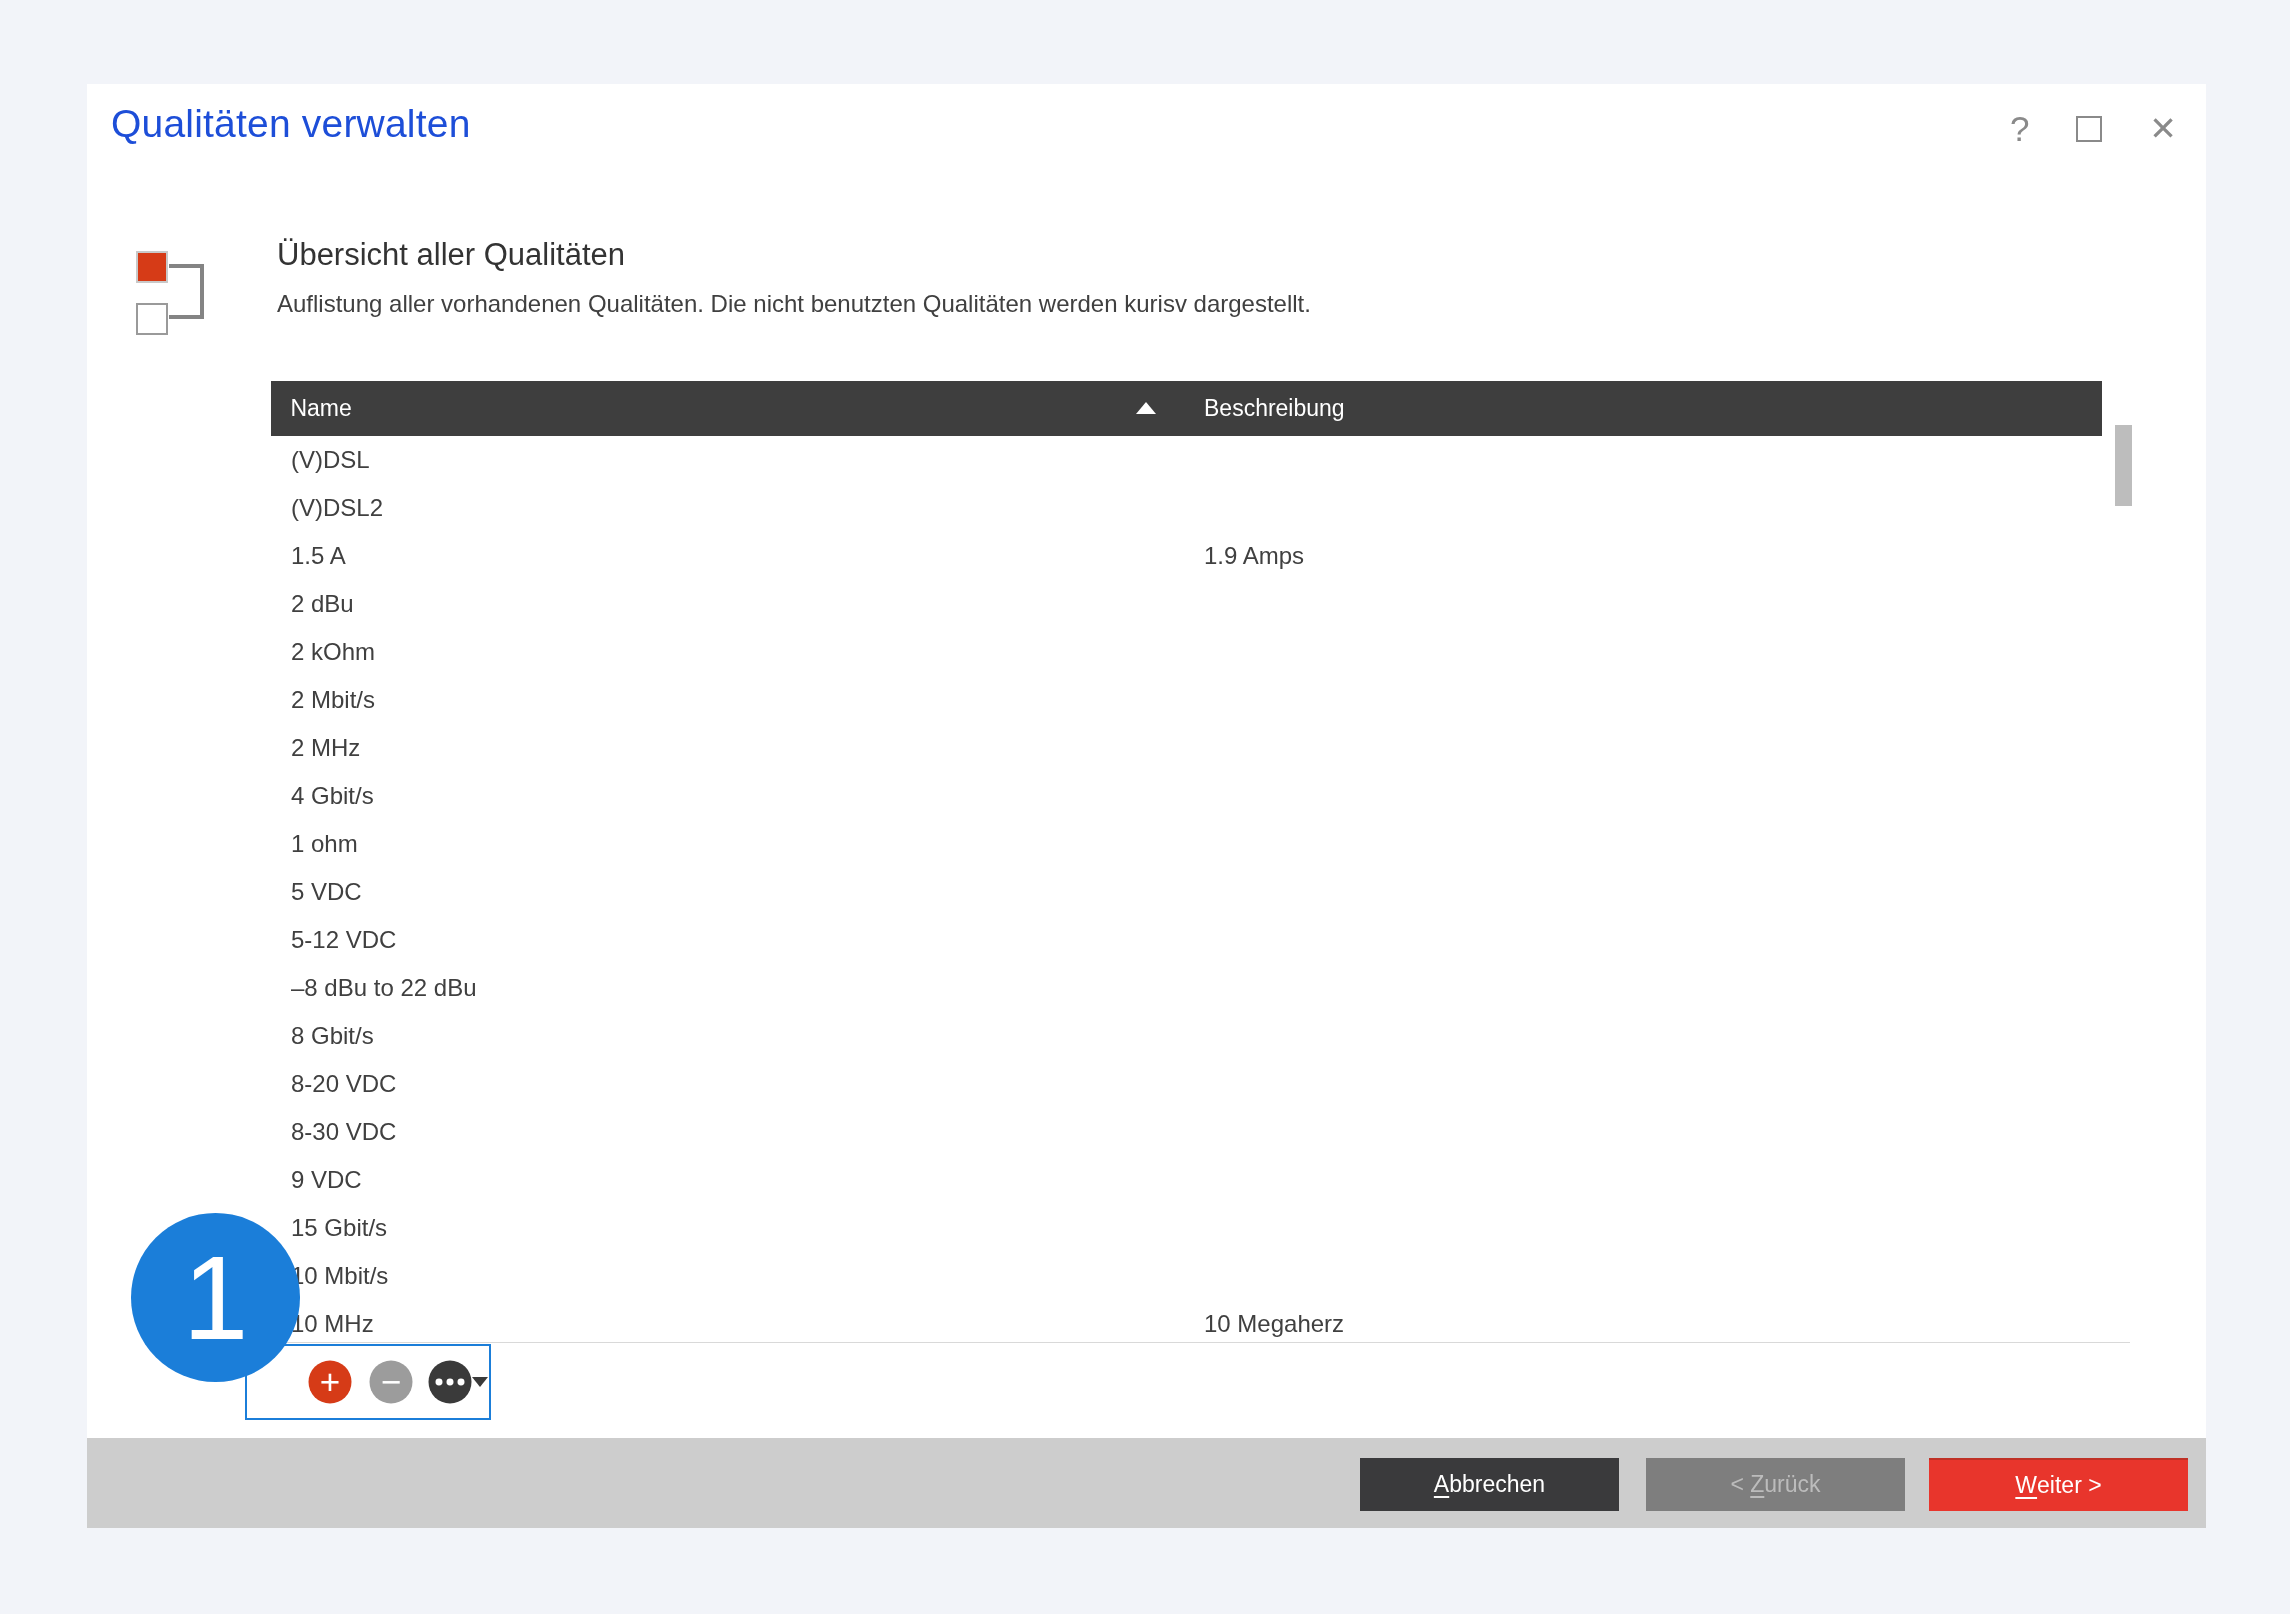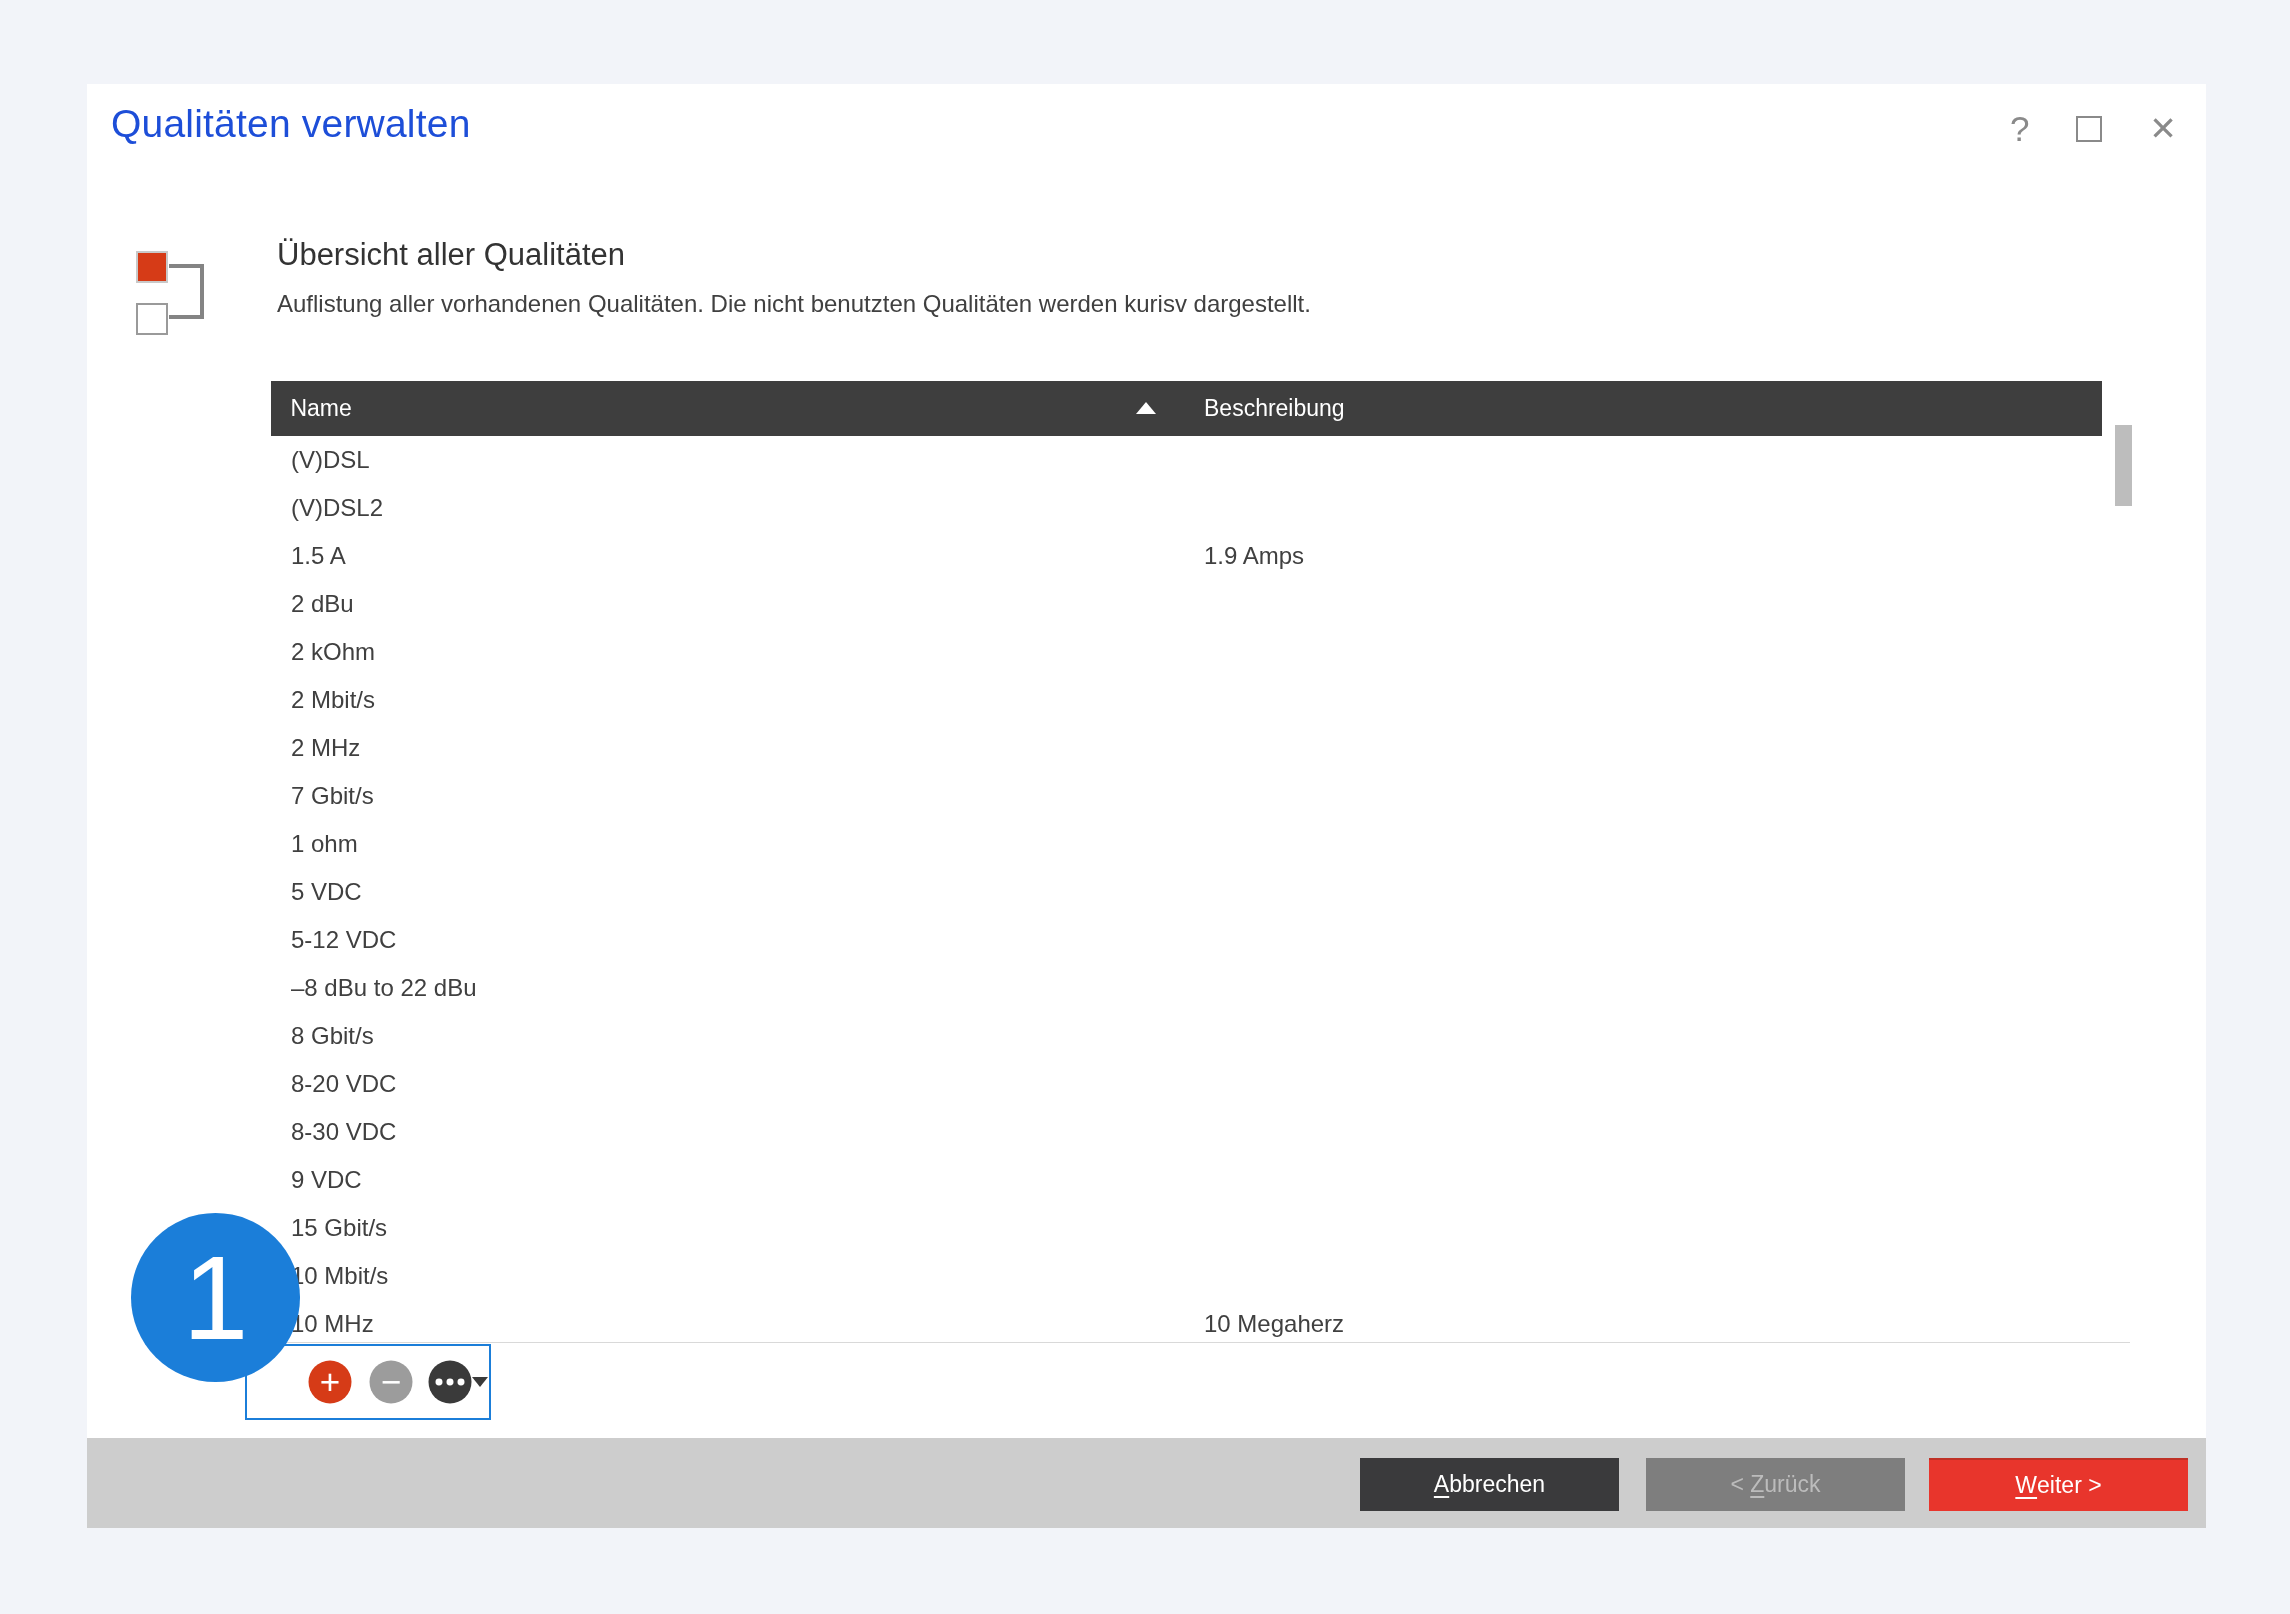--- a/index.html
+++ b/index.html
@@ -169,21 +169,21 @@
           <div class="cell-name">2 Mbit/s</div>
           <div class="cell-desc"></div>
         </div>
 
         <div class="trow">
           <div class="cell-name">2 MHz</div>
           <div class="cell-desc"></div>
         </div>
 
         <div class="trow">
-          <div class="cell-name">7 Gbit/s</div>
+          <div class="cell-name">4 Gbit/s</div>
           <div class="cell-desc"></div>
         </div>
 
         <div class="trow">
           <div class="cell-name">1 ohm</div>
           <div class="cell-desc"></div>
         </div>
 
         <div class="trow">
           <div class="cell-name">5 VDC</div>

